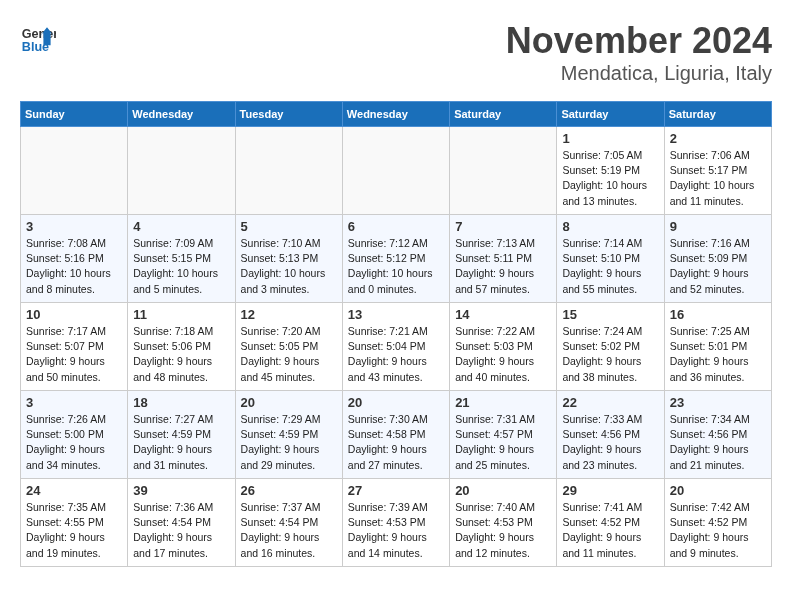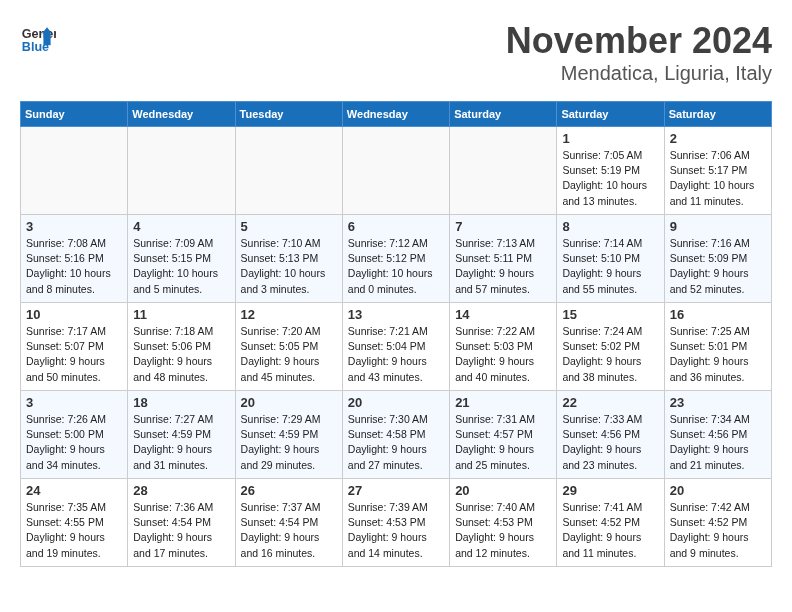--- a/index.html
+++ b/index.html
@@ -212,21 +212,21 @@
           <span class="day-number">23</span>
           <div class="day-info">Sunrise: 7:34 AM<br>Sunset: 4:56 PM<br>Daylight: 9 hours and 21 minutes.</div>
         </td>
       </tr>
       <tr>
         <td>
           <span class="day-number">24</span>
           <div class="day-info">Sunrise: 7:35 AM<br>Sunset: 4:55 PM<br>Daylight: 9 hours and 19 minutes.</div>
         </td>
         <td>
-          <span class="day-number">28</span>
+          <span class="day-number">39</span>
           <div class="day-info">Sunrise: 7:36 AM<br>Sunset: 4:54 PM<br>Daylight: 9 hours and 17 minutes.</div>
         </td>
         <td>
           <span class="day-number">26</span>
           <div class="day-info">Sunrise: 7:37 AM<br>Sunset: 4:54 PM<br>Daylight: 9 hours and 16 minutes.</div>
         </td>
         <td>
           <span class="day-number">27</span>
           <div class="day-info">Sunrise: 7:39 AM<br>Sunset: 4:53 PM<br>Daylight: 9 hours and 14 minutes.</div>
         </td>

